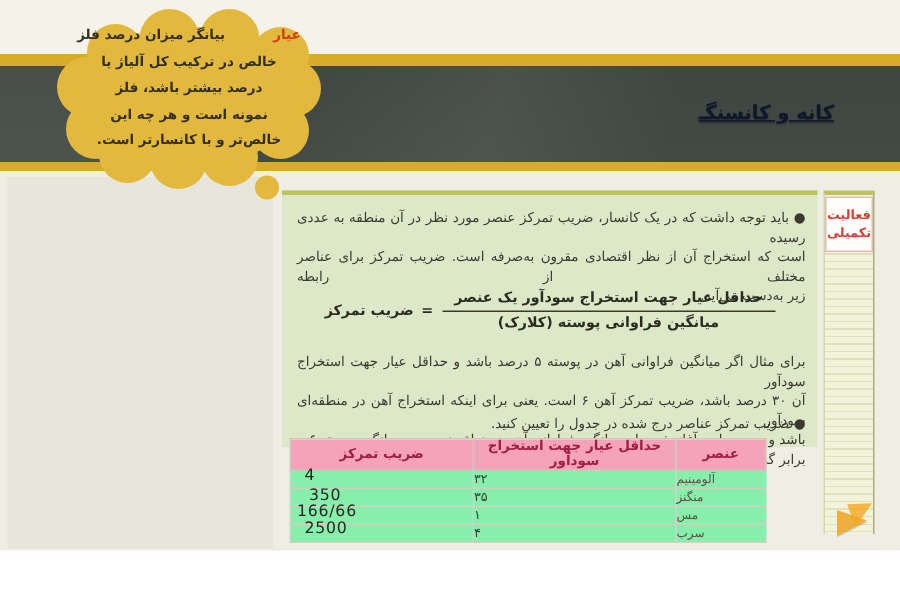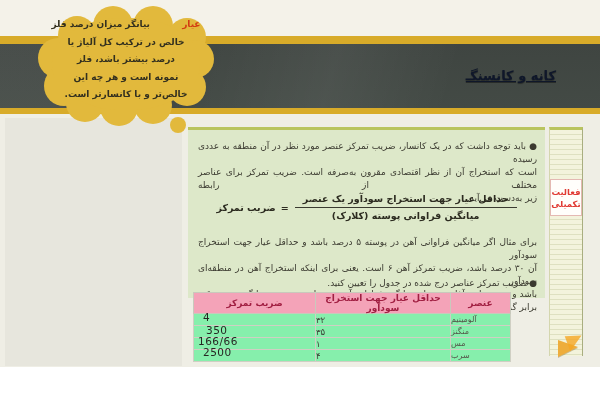--- a/index.html
+++ b/index.html
@@ -90,21 +90,21 @@
   
   .sidebar {
     position:absolute; left:549px; top:127px; width:34px; height:229px;
     background:repeating-linear-gradient(#f3f3dc 0px, #f3f3dc 4px, #dee0c0 4px, #dee0c0 5px);
     border-top:3px solid #b9c45e; border-right:1px solid #a9ae80; border-left:1px solid #d4d6ae;
   }
   .sidebar-card {
     position:absolute; left:550px; top:131px; width:32px; height:37px;
     background:#fffefb; border:1px solid #e4b9b3; z-index:4;
     display:flex; flex-direction:column; justify-content:center; align-items:center;
-    direction:rtl; color:#e03a33; font-weight:bold; font-size:8.5px; line-height:12px;margin-top:48px;
+    direction:rtl; color:#e03a33; font-weight:bold; font-size:8.5px; line-height:12px;
   }
   .fold-arrow {
     position:absolute; left:558px; top:340px; width:0; height:0; z-index:5;
     border-left:20px solid #eead3c; border-top:7px solid transparent; border-bottom:10px solid transparent;
     filter:drop-shadow(0 1px 0 rgba(120,90,20,0.35));
   }
   
   .watermark {
     position:absolute; left:424px; top:334px; z-index:6;
     font-size:40px; font-weight:bold; letter-spacing:3px;

